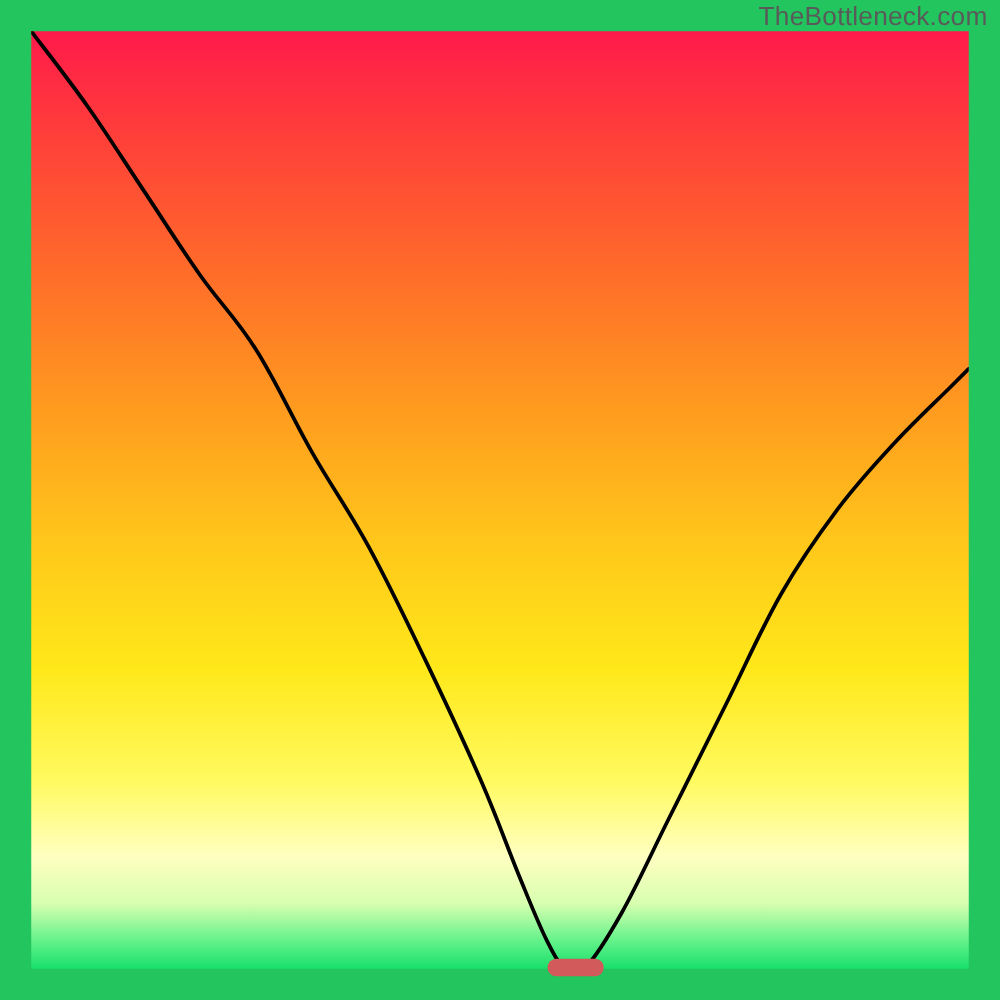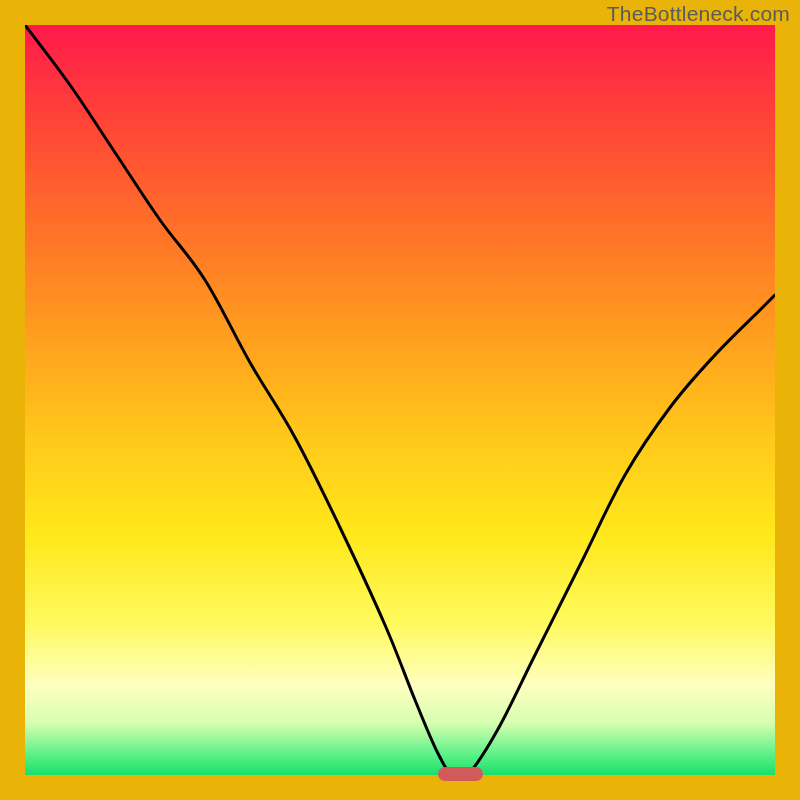--- a/index.html
+++ b/index.html
@@ -10,21 +10,21 @@
     background: #000;
     overflow: hidden;
     font-family: Arial, Helvetica, sans-serif;
   }
   .frame {
     position: absolute;
     left: 0;
     top: 0;
     width: 800px;
     height: 800px;
-    background: #eab308;
+    background: #22c55e;
   }
   .plot-area {
     position: absolute;
     left: 25px;
     top: 25px;
     width: 750px;
     height: 750px;
     background: linear-gradient(to bottom,
       #ff1a4b 0%,
       #ff3b3b 10%,

